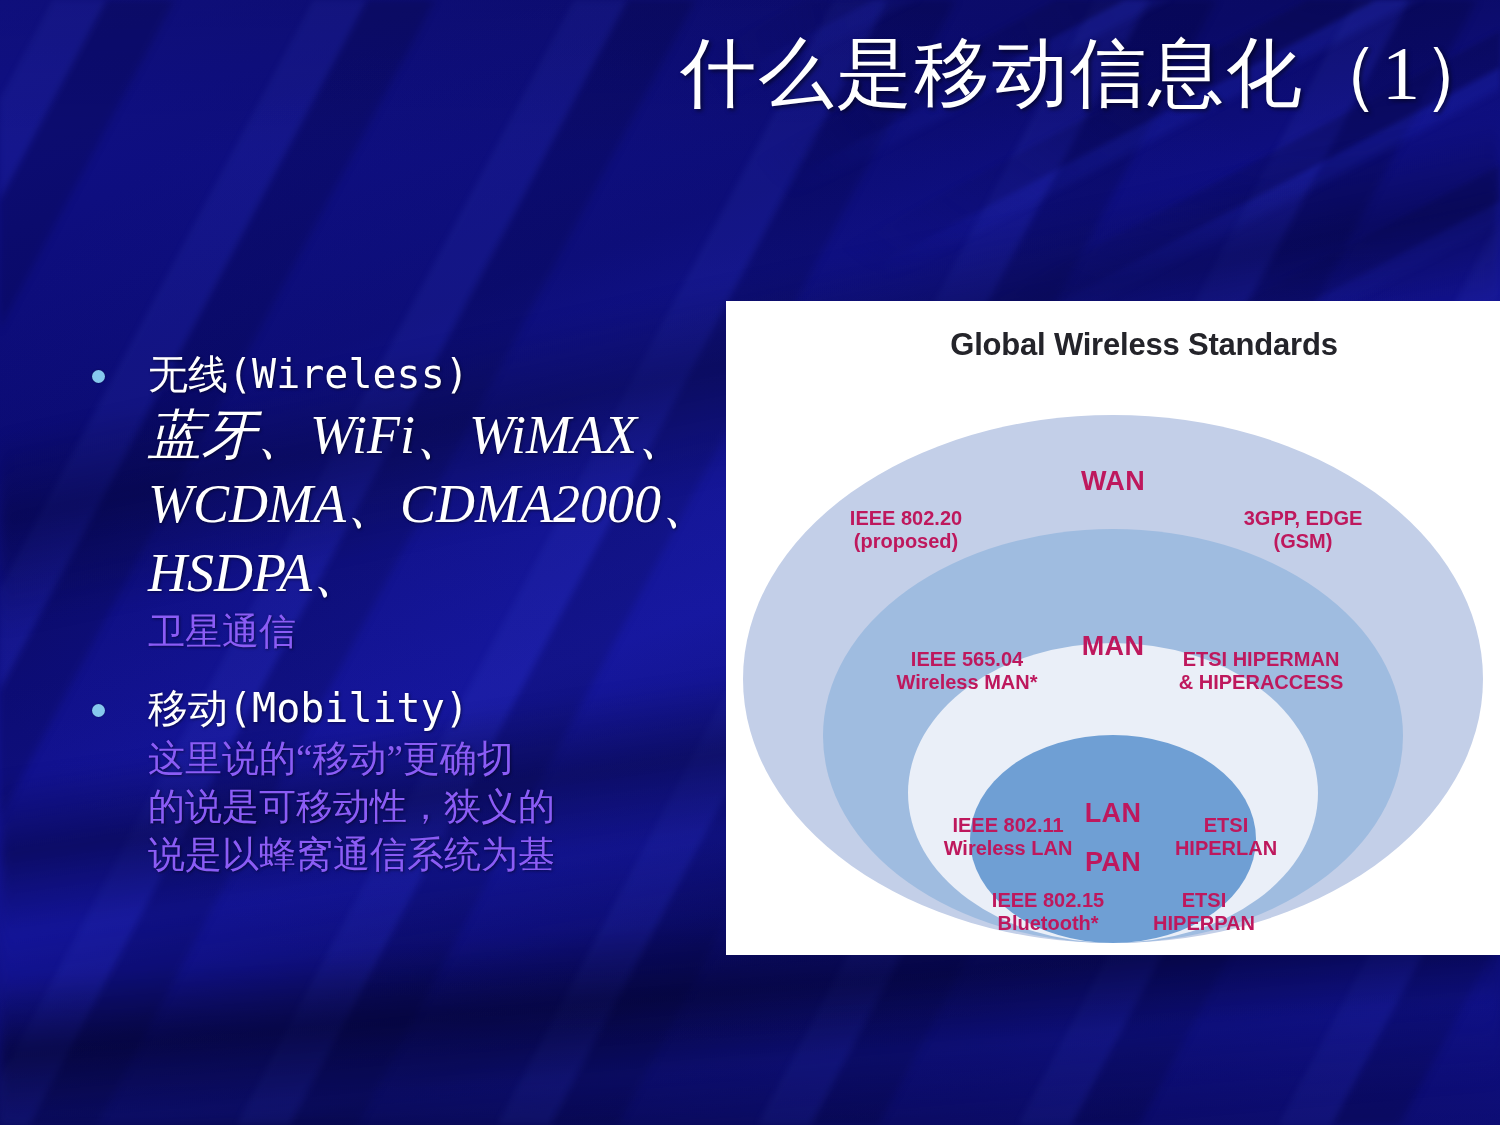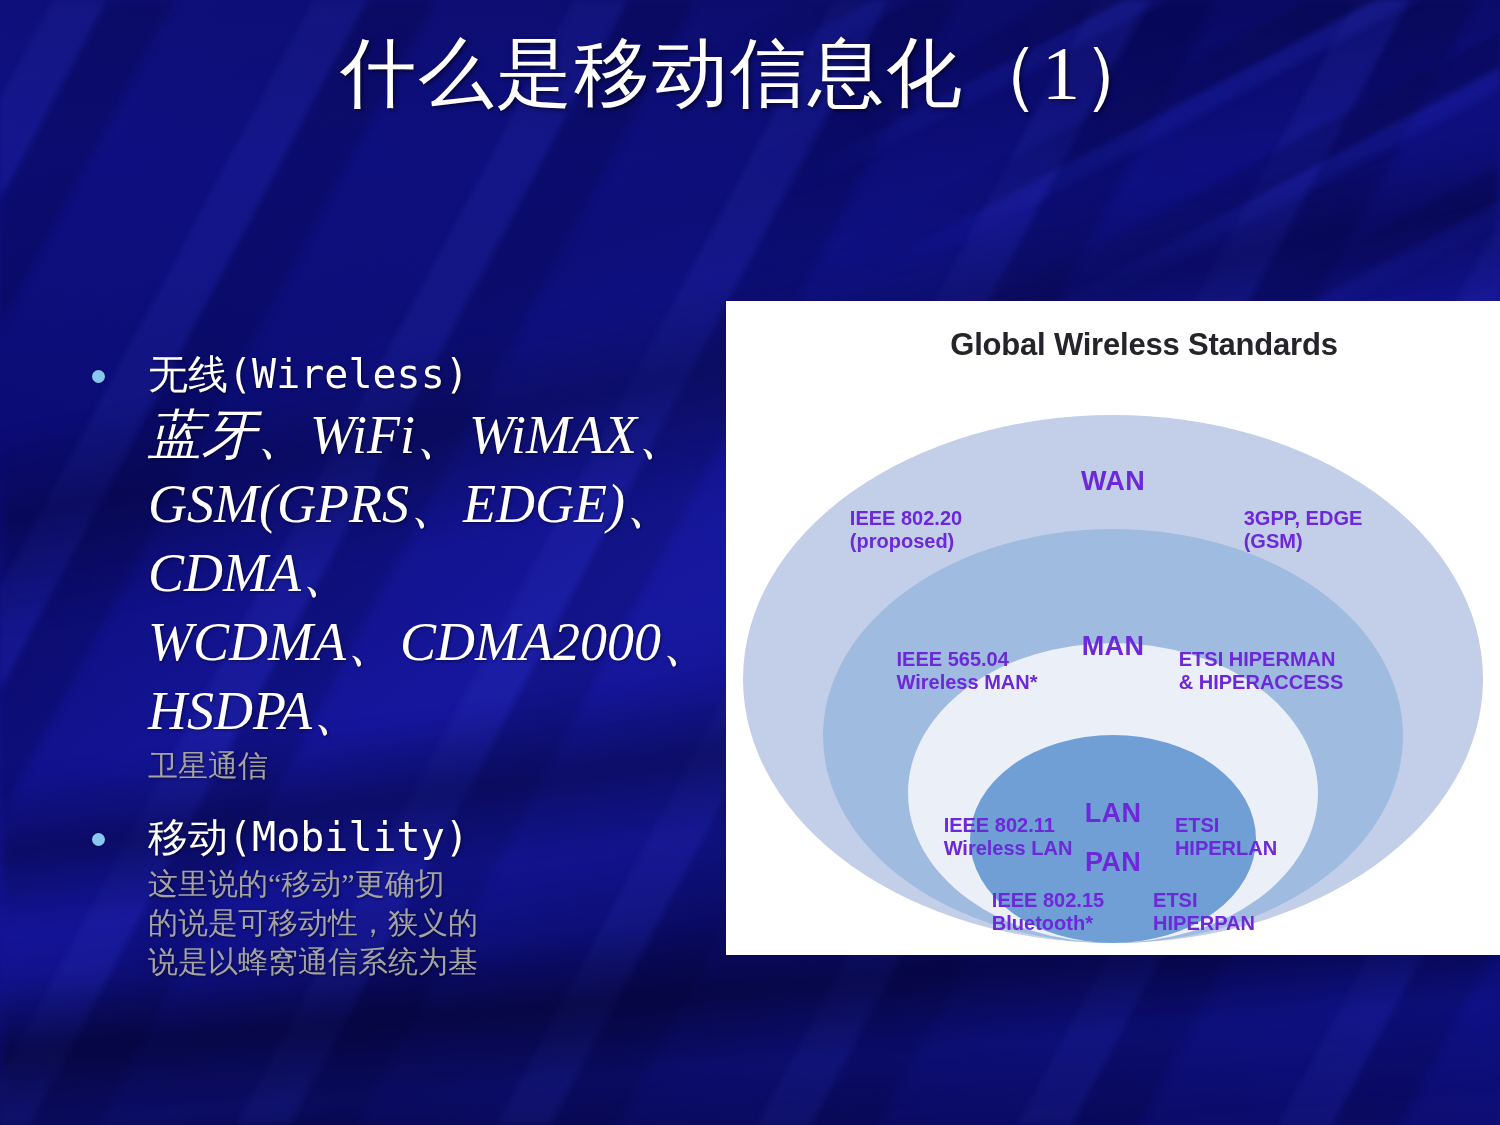--- a/index.html
+++ b/index.html
@@ -60,21 +60,21 @@
       linear-gradient(168deg, rgba(0,0,0,0) 30%, rgba(3,3,48,0.45) 36%, rgba(0,0,0,0) 44%);
     filter:blur(6px);
   }
   .bg-vign{
     background:radial-gradient(ellipse 1250px 860px at 48% 46%, rgba(40,50,210,0.16) 0%, rgba(0,0,0,0) 62%),
                linear-gradient(to bottom, rgba(0,0,0,0.12) 0%, rgba(0,0,0,0) 14%, rgba(0,0,0,0) 86%, rgba(0,0,0,0.18) 100%);
   }
 
   
   #title{
-    position:absolute;left:0;top:34px;width:1500px;text-align:center;
+    position:absolute;left:0;top:34px;width:1500px;text-align:right;
     font-family:"Liberation Serif","DejaVu Serif",serif;
     font-size:76px;line-height:1.05;color:#ffffff;
     letter-spacing:2px;
     text-shadow:2px 2px 4px rgba(0,0,0,0.55);
     white-space:nowrap;
   }
 
   
   #body-col{
     position:absolute;left:70px;top:348px;width:660px;
@@ -95,40 +95,40 @@
   .sub-serif{
     padding-left:78px;
     font-family:"Liberation Serif","DejaVu Serif",serif;
     font-style:italic;
     font-size:54px;line-height:1.28;color:#ffffff;
     text-shadow:1px 1px 3px rgba(0,0,0,0.5);
   }
   .sub-han{
     padding-left:78px;
     font-family:"Liberation Serif","DejaVu Serif",serif;
-    font-size:30px;line-height:1.30;color:#a3a3a3;
+    font-size:37px;line-height:1.30;color:#8b5cf6;
     text-shadow:1px 1px 3px rgba(0,0,0,0.5);
   }
 
   
   #diagram{
     position:absolute;left:726px;top:301px;width:836px;height:654px;
     background:#ffffff;overflow:hidden;
   }
   #diagram-title{
     position:absolute;left:0;top:26px;width:100%;text-align:center;
     font-family:"Liberation Sans","DejaVu Sans",sans-serif;
     font-weight:bold;font-size:31px;letter-spacing:-0.2px;color:#24242a;
   }
   #ellipses{position:absolute;left:0;top:0;width:774px;height:654px;}
 
   .lbl{
     position:absolute;
     font-family:"Liberation Sans","DejaVu Sans",sans-serif;
-    color:#6d28d9;
+    color:#be185d;text-align:center;
     transform:translateX(-50%);
     line-height:1.14;
     white-space:nowrap;
   }
   .tier-name{font-weight:bold;font-size:27px;letter-spacing:0.3px;}
   .tier-side{font-weight:bold;font-size:20px;}
 </style>
 </head>
 <body>
 
@@ -143,21 +143,20 @@
   <div id="title">什么是移动信息化（1）</div>
 
   <div id="body-col">
 
     <div class="bullet-block">
       <div class="bullet-row">
         <span class="bullet-dot" style="background: rgb(134, 200, 238);"></span>
         <div class="bullet-head">无线(Wireless)</div>
       </div>
       <div class="sub-serif">蓝牙、WiFi、WiMAX、</div>
-      <div class="sub-serif">GSM(GPRS、EDGE)、CDMA、</div>
       <div class="sub-serif">WCDMA、CDMA2000、HSDPA、</div>
       <div class="sub-han">卫星通信</div>
     </div>
 
     <div class="bullet-block" style="margin-top:26px;">
       <div class="bullet-row">
         <span class="bullet-dot" style="background: rgb(134, 200, 238);"></span>
         <div class="bullet-head">移动(Mobility)</div>
       </div>
       <div class="sub-han">这里说的“移动”更确切</div>

